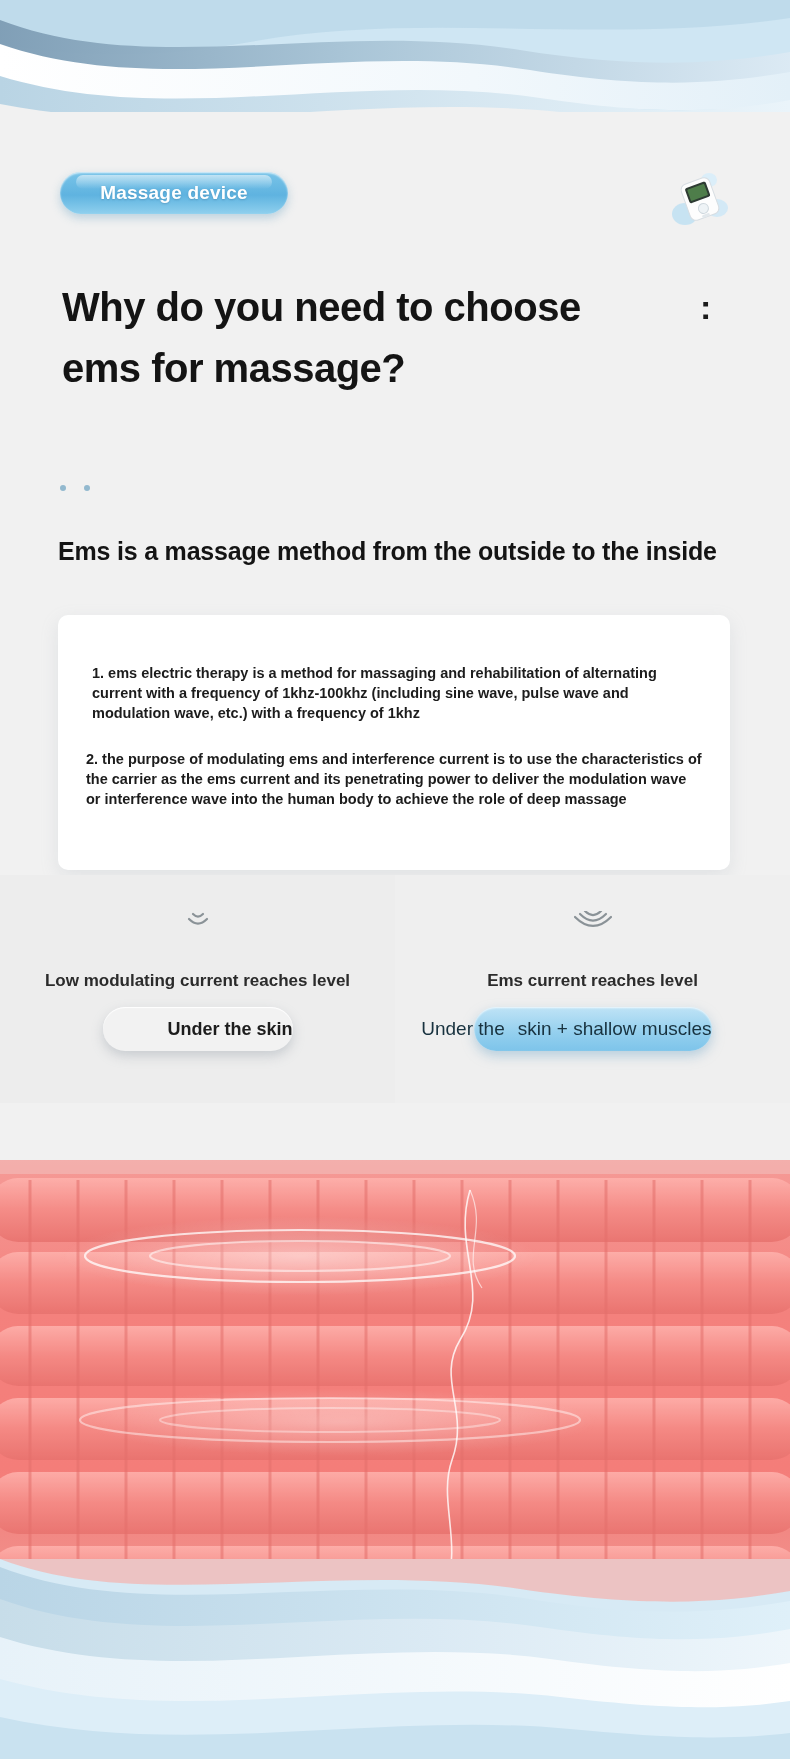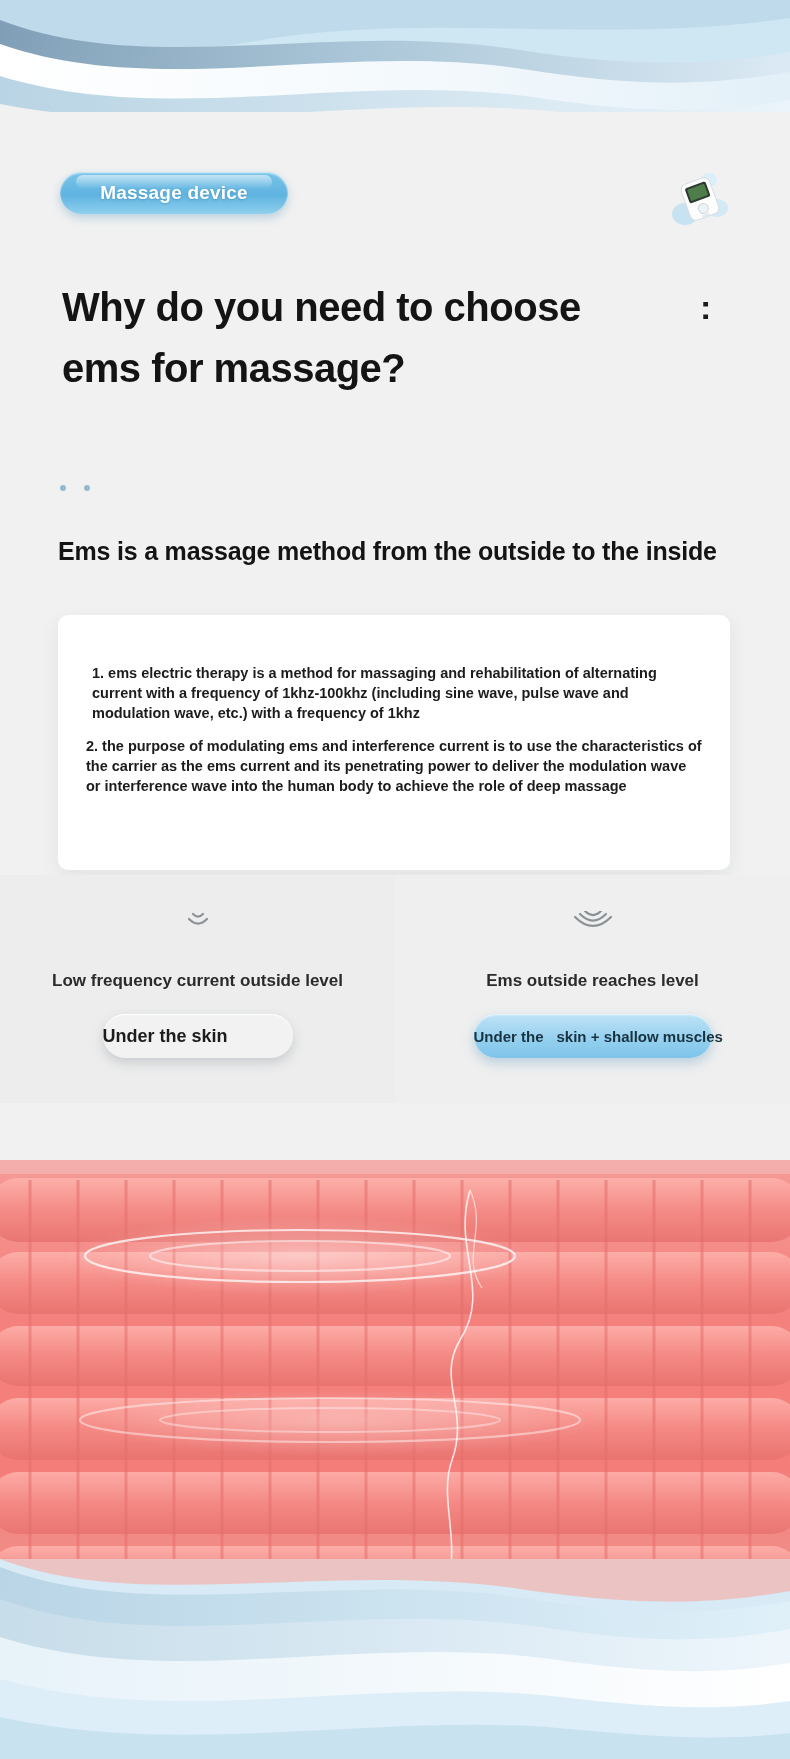--- a/index.html
+++ b/index.html
@@ -134,21 +134,21 @@
     box-shadow: 0 6px 18px rgba(150,160,170,0.18);
     padding: 48px 28px 0 28px;
   }
   .card p {
     font-size: 14.5px;
     line-height: 20px;
     font-weight: 700;
     color: #1c1c1c;
   }
   .card p.first { margin-left: 6px; }
-  .card p.second { margin-top: 13px; }
+  .card p.second { margin-top: 26px; }
 
   
   .compare {
     position: absolute;
     top: 763px;
     left: 0;
     width: 790px;
     height: 228px;
     background: #ececec;
   }
@@ -171,45 +171,45 @@
     position: absolute;
     top: 96px;
     left: 0; right: 0;
     text-align: center;
     font-size: 17px;
     font-weight: 700;
     color: #2b2b2b;
   }
   .level-pill {
     position: absolute;
-    top: 139px;
+    top: 132px;
     left: 50%;
     transform: translateX(-50%);
     height: 44px;
     border-radius: 22px;
     display: flex;
     align-items: center;
-    justify-content: flex-start;
+    justify-content: flex-end;
     white-space: nowrap;
   }
   .level-pill.plain {
     width: 190px;
     background: #f2f2f2;
     box-shadow: 0 5px 12px rgba(150,160,170,0.42), inset 0 1px 1px #fff;
     color: #1d1d1d;
     font-size: 18px;
     font-weight: 700;
   }
   .level-pill.blue {
     width: 238px;
     background: linear-gradient(180deg, #bfe3f6 0%, #93cfee 60%, #7dc4ea 100%);
     box-shadow: 0 5px 12px rgba(130,175,205,0.5), inset 0 1px 2px rgba(255,255,255,.8);
     color: #18323f;
-    font-size: 15px;
-    font-weight: 700;
+    font-size: 19px;
+    font-weight: 400;
   }
   .level-pill.blue .muscles { margin-left: 13px; }
 
   
   .muscle-band {
     position: absolute;
     top: 1160px;
     left: 0;
     width: 790px;
     height: 440px;
@@ -297,35 +297,35 @@
 
     <div class="compare">
 
       <div class="col left">
         <div class="wave-ico">
           <svg width="40" height="22" viewBox="0 0 40 22">
             <path d="M11,8 q9,9 18,0" stroke="#8a9297" stroke-width="2.2" fill="none" stroke-linecap="round"></path>
             <path d="M15,3 q5,5 10,0" stroke="#8a9297" stroke-width="2.2" fill="none" stroke-linecap="round"></path>
           </svg>
         </div>
-        <div class="level-label">Low frequency current outside level</div>
+        <div class="level-label">Low modulating current reaches level</div>
         <div class="level-pill plain">
           <span>Under the skin</span>
         </div>
       </div>
 
       <div class="col right">
         <div class="wave-ico">
           <svg width="48" height="26" viewBox="0 0 48 26">
             <path d="M6,6 q18,18 36,0" stroke="#8a9297" stroke-width="2.2" fill="none" stroke-linecap="round"></path>
             <path d="M11,3 q13,13 26,0" stroke="#8a9297" stroke-width="2.2" fill="none" stroke-linecap="round"></path>
             <path d="M16,0 q8,8 16,0" stroke="#8a9297" stroke-width="2.2" fill="none" stroke-linecap="round"></path>
           </svg>
         </div>
-        <div class="level-label">Ems outside reaches level</div>
+        <div class="level-label">Ems current reaches level</div>
         <div class="level-pill blue">
           <span>Under the</span>
           <span class="muscles">skin + shallow muscles</span>
         </div>
       </div>
 
     </div>
   </div>
 
   <div class="muscle-band">

